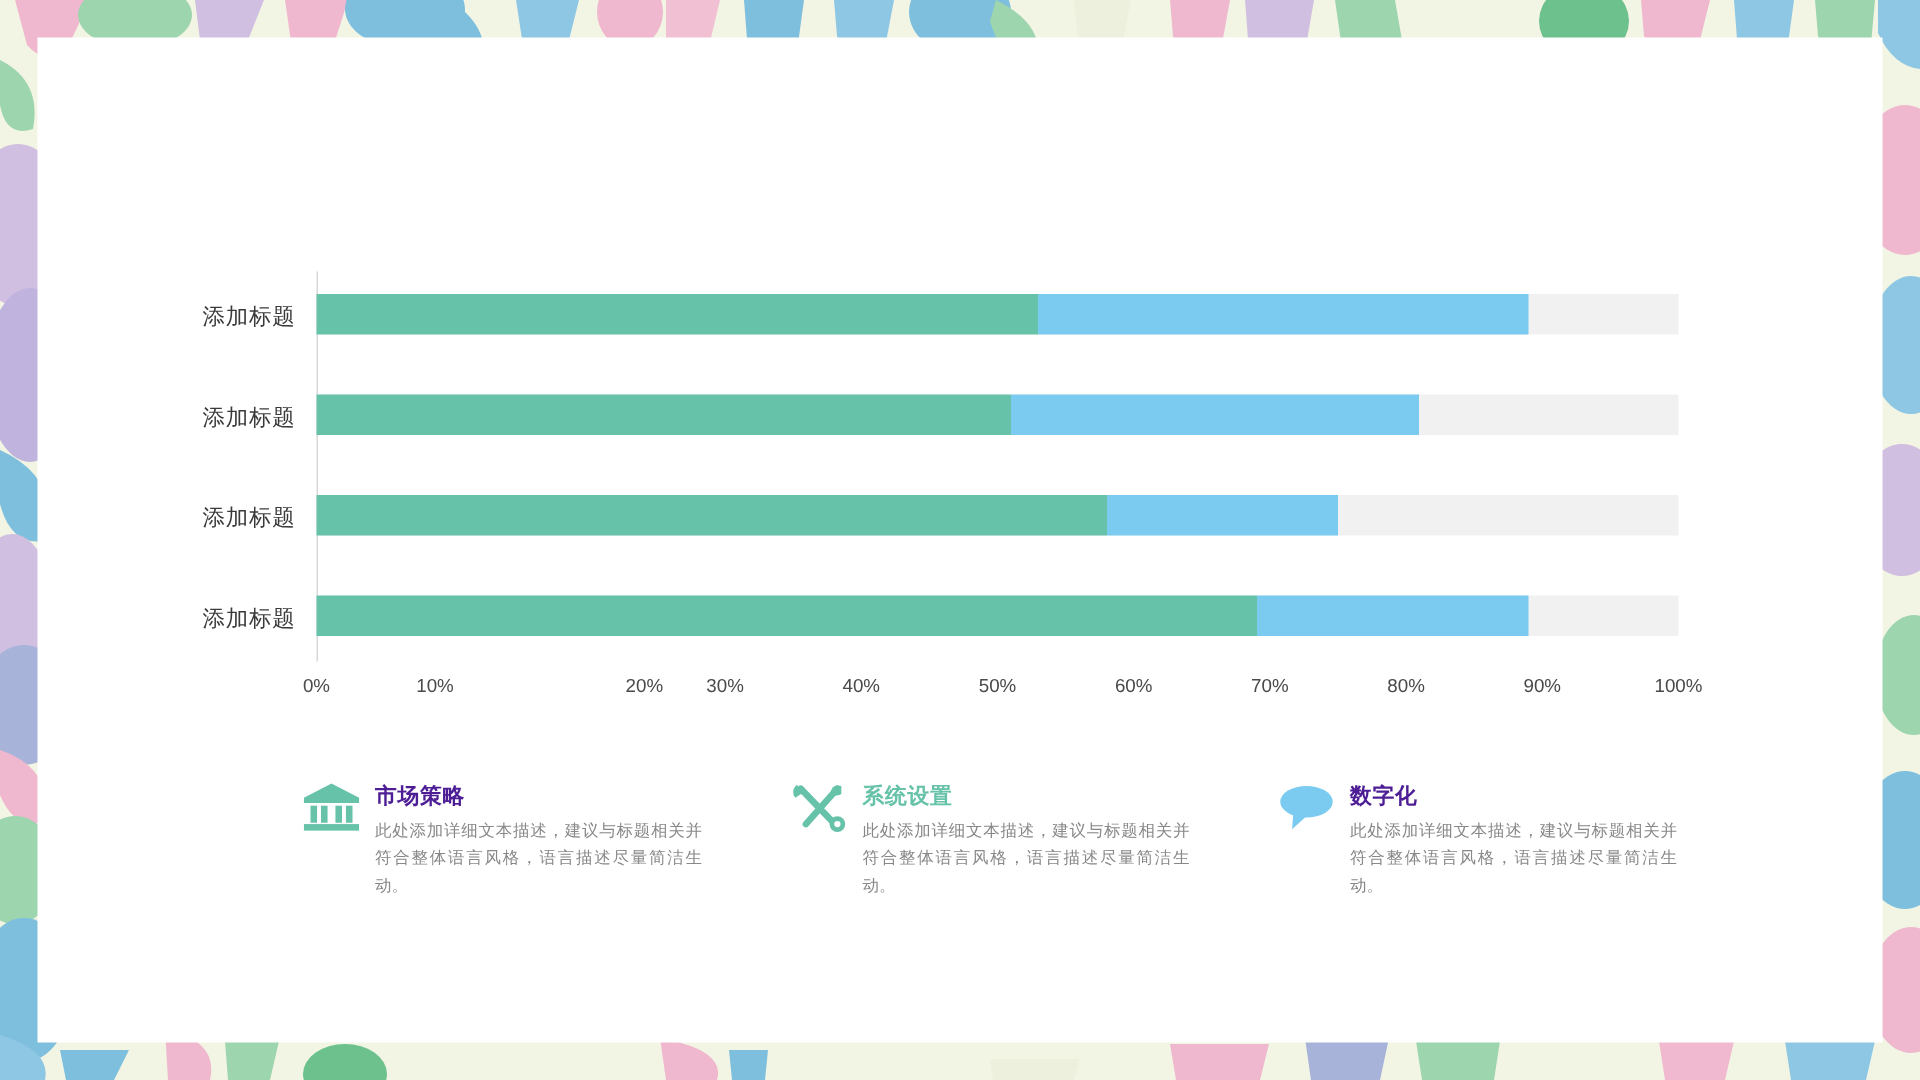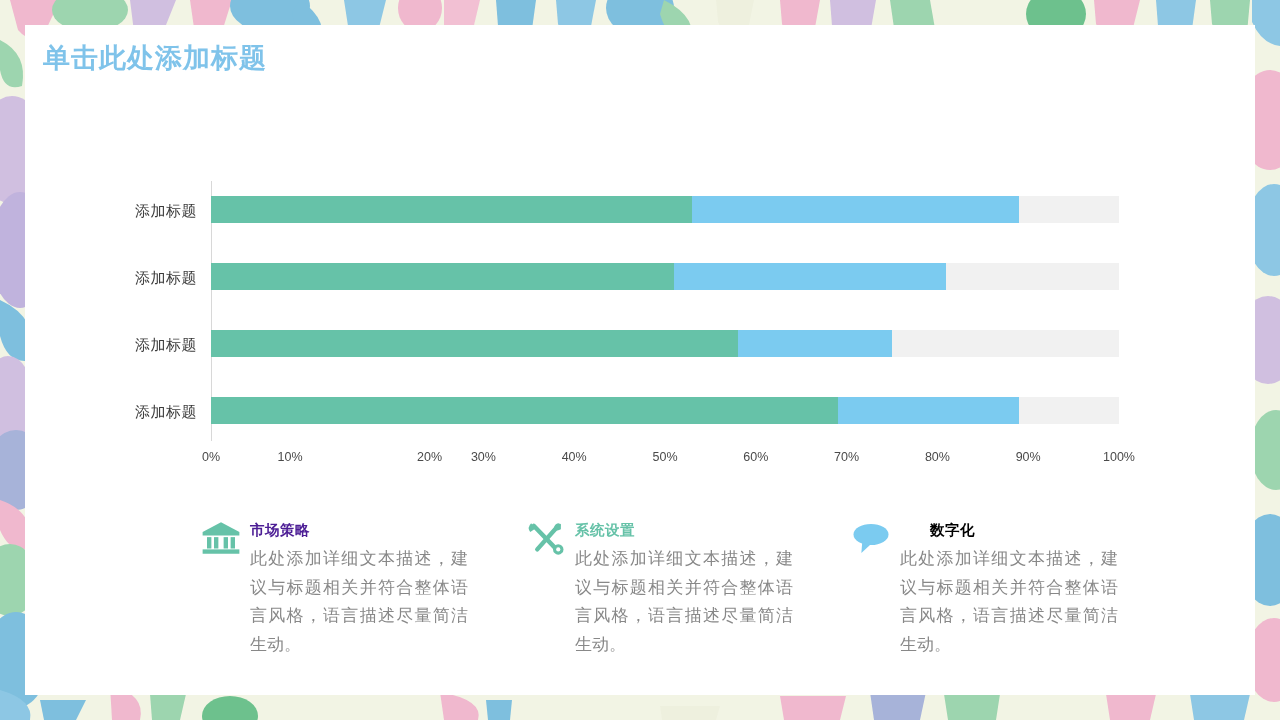--- a/index.html
+++ b/index.html
@@ -143,21 +143,21 @@
     font-size: 14.5px;
     font-weight: bold;
     letter-spacing: 0.5px;
   }
 
   .feature-desc {
     position: absolute;
     left: 50px;
     top: 30px;
     width: 218px;
-    font-size: 17px;
+    font-size: 11px;
     line-height: 1.68;
     color: #888888;
     text-align: justify;
   }
 </style>
 </head>
 <body>
 
 <div id="slide">
 
@@ -217,21 +217,20 @@
       <path d="M870,692 L926,692 L920,720 L874,720 Z" fill="#9aa8d8"></path>
       <path d="M944,694 L1000,694 L996,720 L948,720 Z" fill="#8fd0a6"></path>
       <path d="M1106,694 L1156,694 L1150,720 L1110,720 Z" fill="#f0aecb"></path>
       <path d="M1190,694 L1250,694 L1244,720 L1194,720 Z" fill="#7cc0e4"></path>
       <path d="M1370,694 L1280,694 L1280,720 L1366,720 Z" fill="#8fd0a6"></path>
     </g>
   </svg>
 
   <div id="content-card"></div>
 
-  <div id="slide-title">单击此处添加标题</div>
 
   <div id="chart">
 
     <div id="axis-line"></div>
 
     <div class="cat-label" style="top:202px;">添加标题</div>
     <div class="cat-label" style="top:269px;">添加标题</div>
     <div class="cat-label" style="top:336px;">添加标题</div>
     <div class="cat-label" style="top:403px;">添加标题</div>
 
@@ -305,18 +304,18 @@
       <div class="feature-desc">此处添加详细文本描述，建议与标题相关并符合整体语言风格，语言描述尽量简洁生动。</div>
     </div>
 
     <div class="feature" style="left:850px;">
       <svg class="feature-icon" viewBox="0 0 48 40" aria-hidden="true">
         <g fill="#7bcbf0">
           <ellipse cx="24" cy="16" rx="20" ry="12"></ellipse>
           <path d="M14 24 L13 37 L25 26 Z"></path>
         </g>
       </svg>
-      <div class="feature-title" style="color:#000000;margin-left:30px;">数字化</div>
+      <div class="feature-title" style="color:#4c1d95;">数字化</div>
       <div class="feature-desc">此处添加详细文本描述，建议与标题相关并符合整体语言风格，语言描述尽量简洁生动。</div>
     </div>
 
   </div>
 </div>
 
 </body></html>

